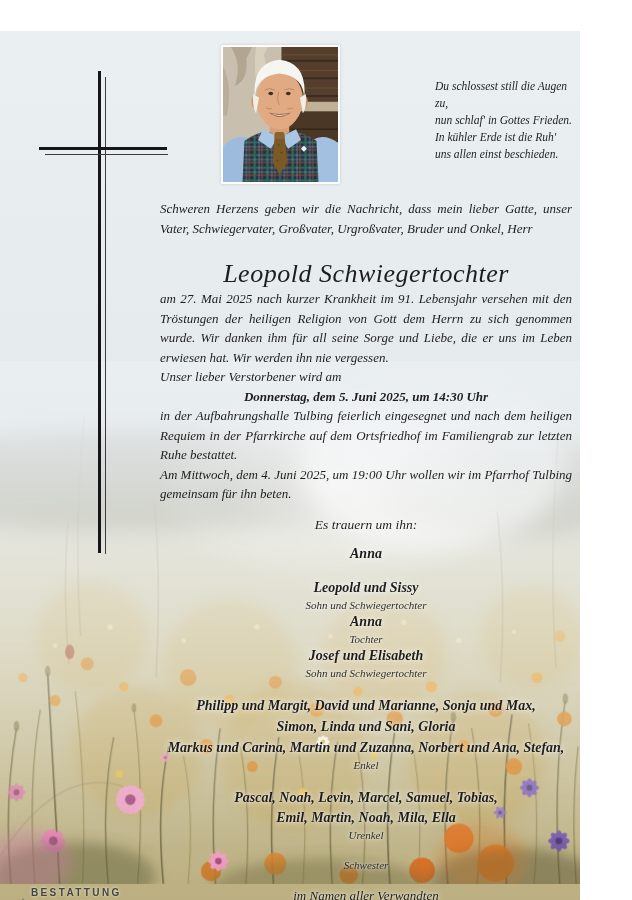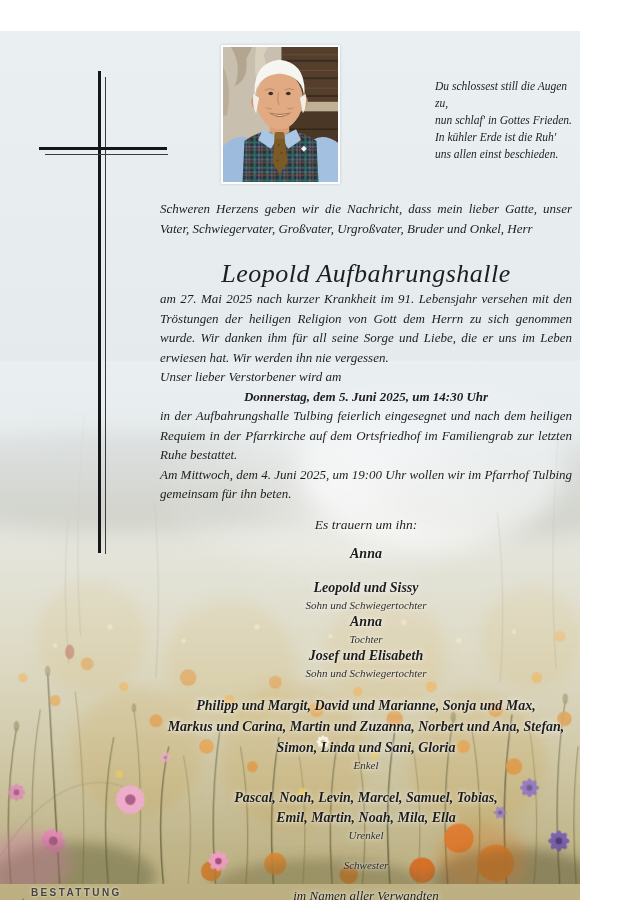--- a/index.html
+++ b/index.html
@@ -395,21 +395,21 @@
 
   <div class="verse">
     <div>Du schlossest still die Augen zu,</div>
     <div>nun schlaf' in Gottes Frieden.</div>
     <div>In kühler Erde ist die Ruh'</div>
     <div>uns allen einst beschieden.</div>
   </div>
 
   <div class="col">
     <p>Schweren Herzens geben wir die Nachricht, dass mein lieber Gatte, unser Vater, Schwiegervater, Großvater, Urgroßvater, Bruder und Onkel, Herr</p>
-    <div class="deceased-name">Leopold Aufbahrungshalle</div>
+    <div class="deceased-name">Leopold Schwiegertochter</div>
     <p class="death-details">am 27. Mai 2025 nach kurzer Krankheit im 91. Lebensjahr versehen mit den Tröstungen der heiligen Religion von Gott dem Herrn zu sich genommen wurde. Wir danken ihm für all seine Sorge und Liebe, die er uns im Leben erwiesen hat. Wir werden ihn nie vergessen.</p>
     <p class="funeral-intro">Unser lieber Verstorbener wird am</p>
     <p class="funeral-datetime">Donnerstag, dem 5. Juni 2025, um 14:30 Uhr</p>
     <p class="funeral-details">in der Aufbahrungshalle Tulbing feierlich eingesegnet und nach dem heiligen Requiem in der Pfarrkirche auf dem Ortsfriedhof im Familiengrab zur letzten Ruhe bestattet.</p>
     <p class="prayer-note">Am Mittwoch, dem 4. Juni 2025, um 19:00 Uhr wollen wir im Pfarrhof Tulbing gemeinsam für ihn beten.</p>
 
     <div class="mourners">
       <div class="mourners-heading">Es trauern um ihn:</div>
 
       <div class="wife">
@@ -426,22 +426,22 @@
           <div class="m-rel">Tochter</div>
         </div>
         <div class="c">
           <div class="m-name">Josef und Elisabeth</div>
           <div class="m-rel">Sohn und Schwiegertochter</div>
         </div>
       </div>
 
       <div class="grandchildren">
         <div class="m-name">Philipp und Margit, David und Marianne, Sonja und Max,</div>
+        <div class="m-name">Simon, Linda und Sani, Gloria</div>
         <div class="m-name">Markus und Carina, Martin und Zuzanna, Norbert und Ana, Stefan,</div>
-        <div class="m-name">Simon, Linda und Sani, Gloria</div>
         <div class="m-rel">Enkel</div>
       </div>
 
       <div class="great-grandchildren">
         <div class="m-name">Pascal, Noah, Levin, Marcel, Samuel, Tobias,</div>
         <div class="m-name">Emil, Martin, Noah, Mila, Ella</div>
         <div class="m-rel">Urenkel</div>
       </div>
 
       <div class="sister">

